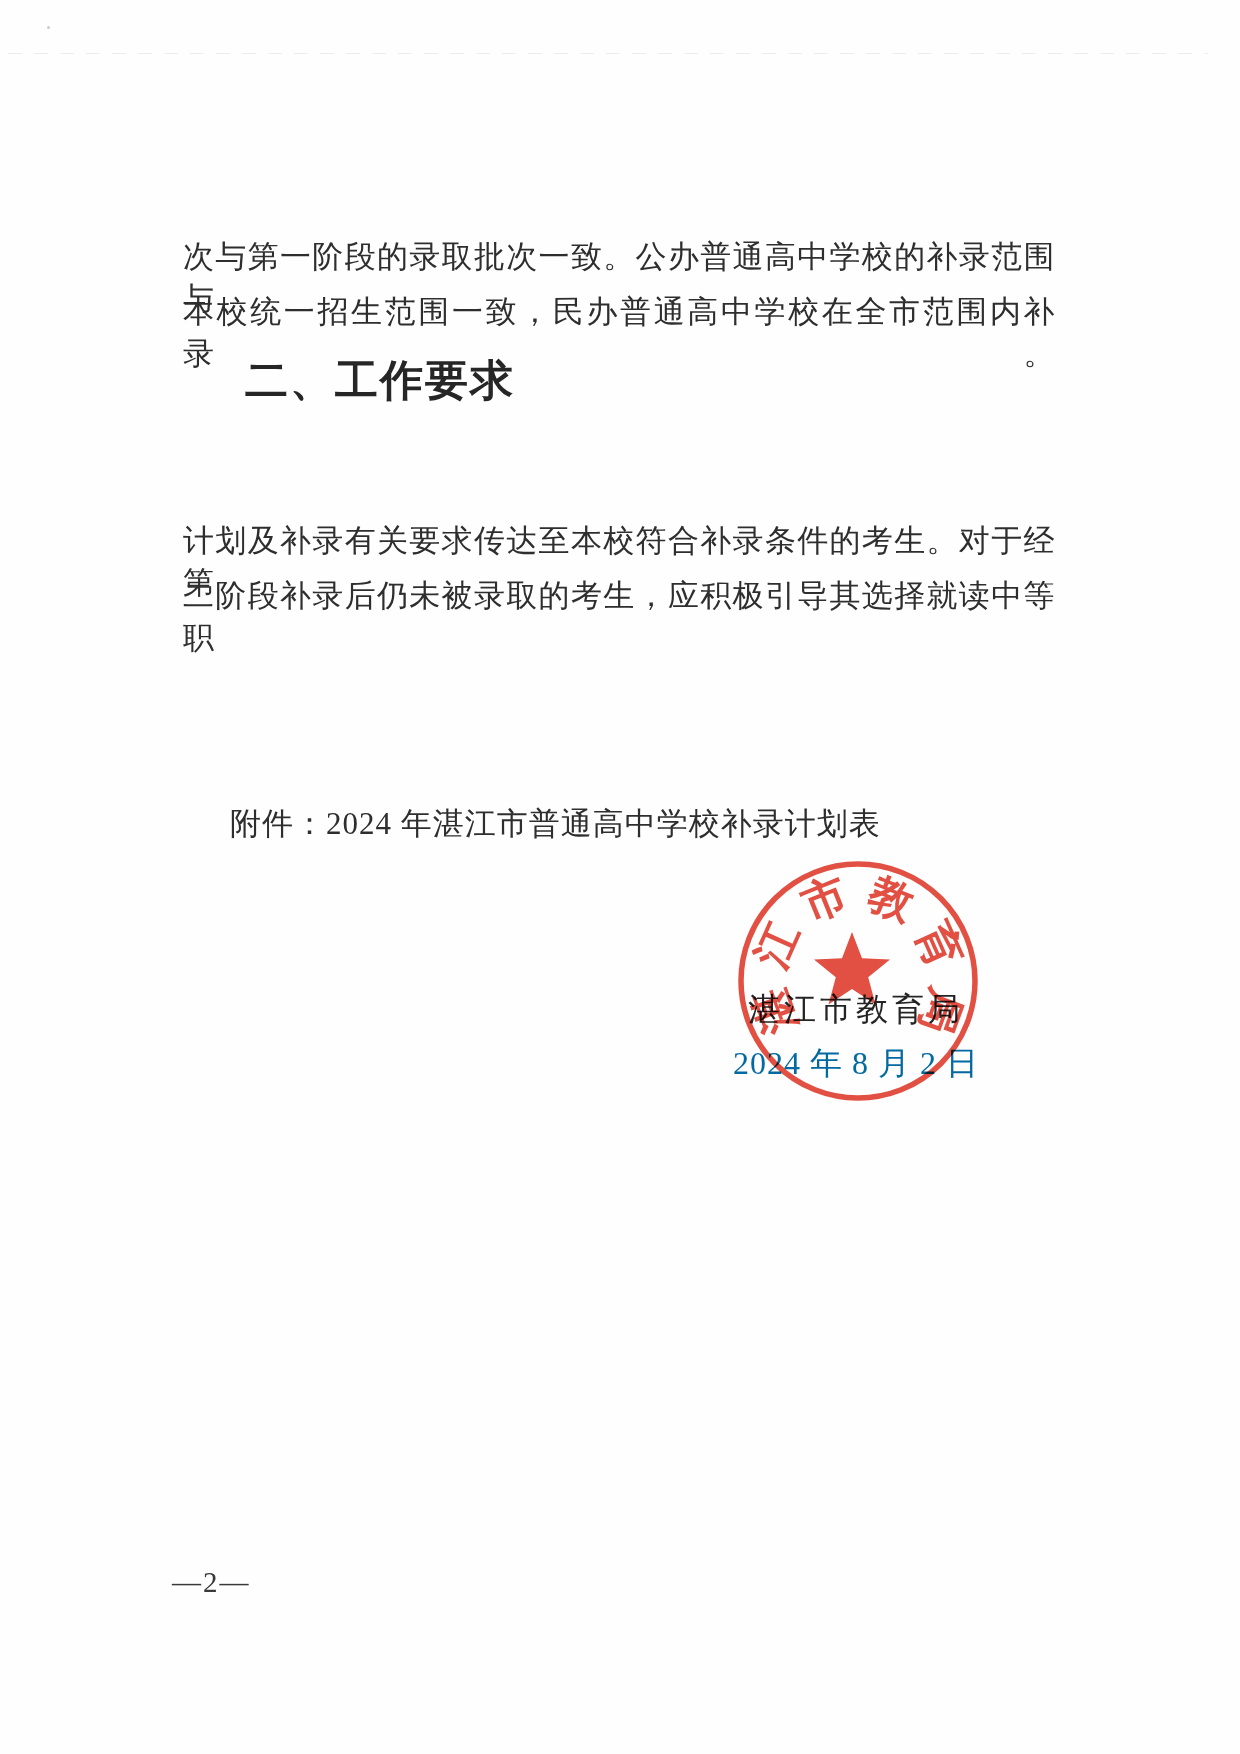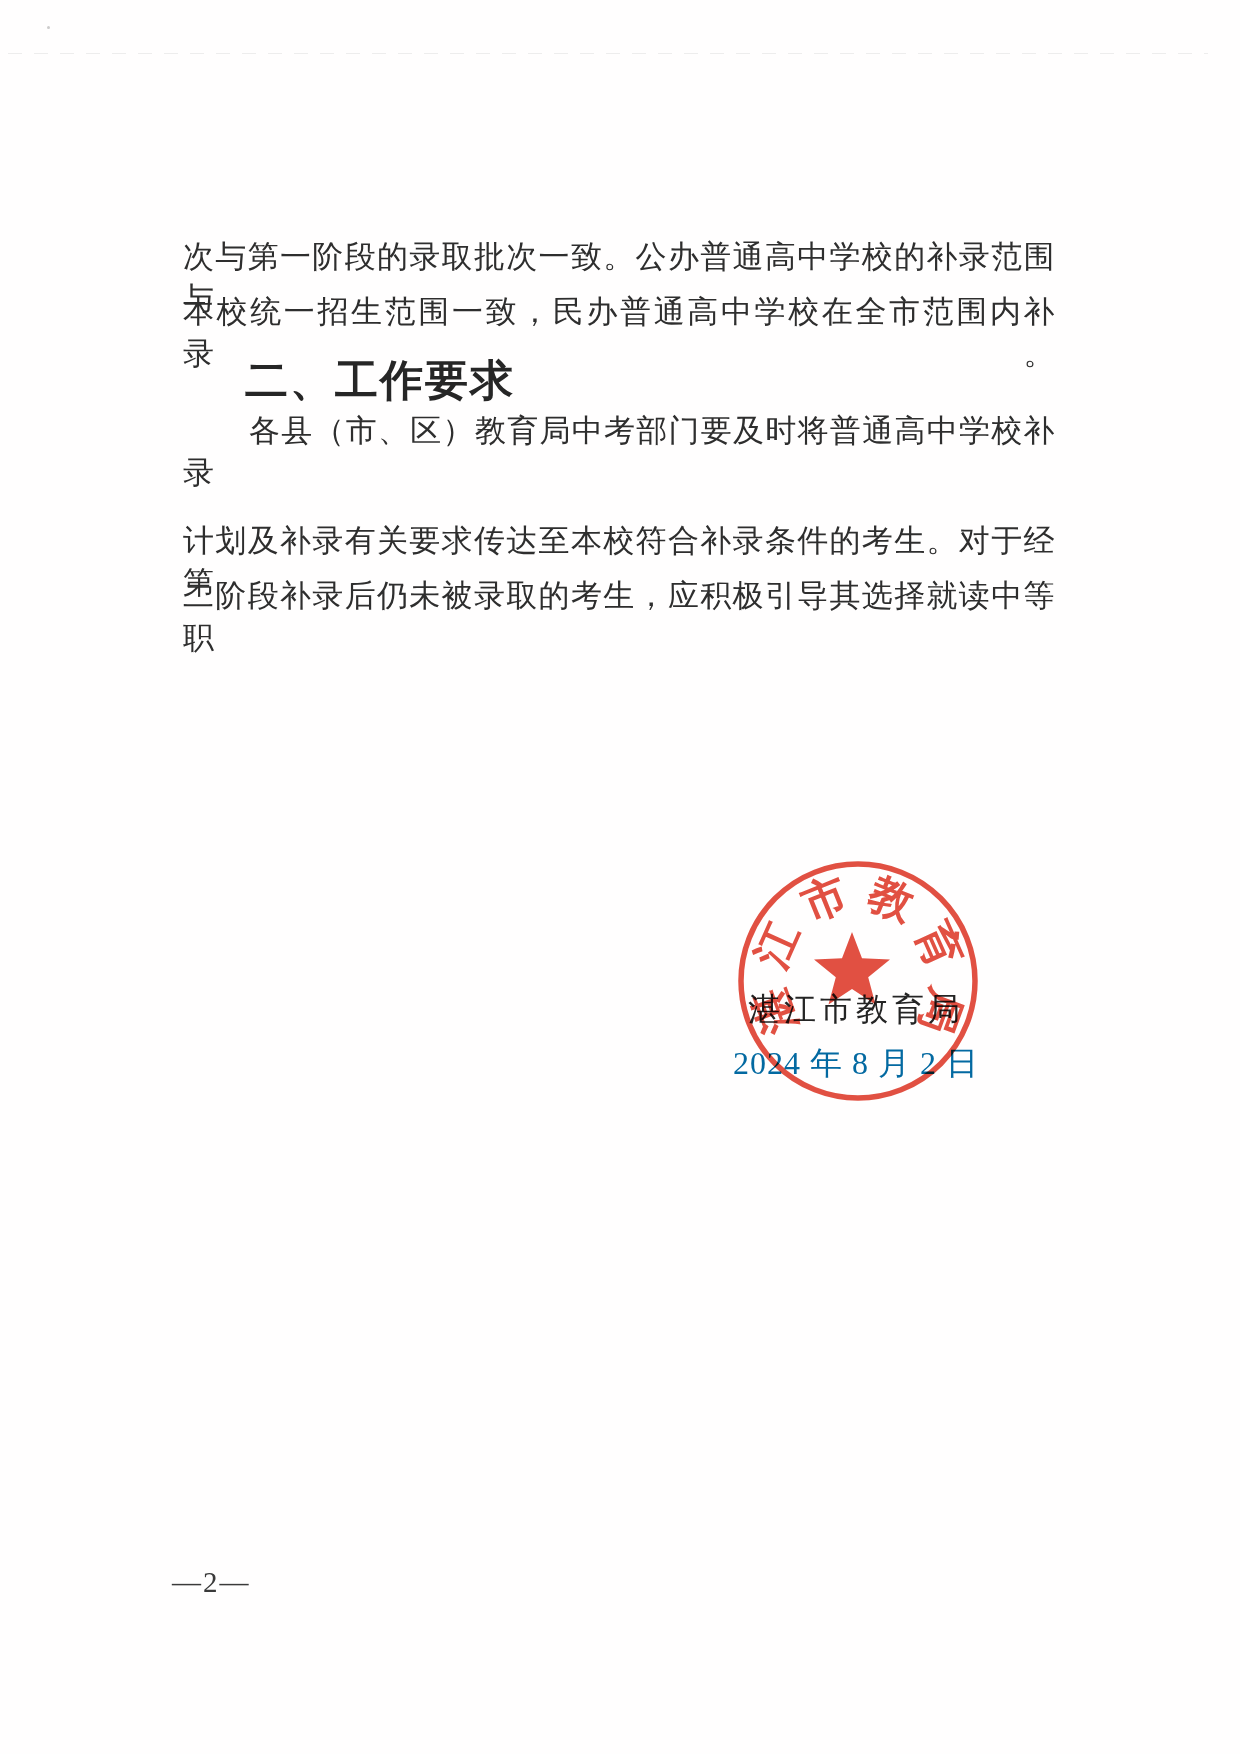--- a/index.html
+++ b/index.html
@@ -122,24 +122,24 @@
 <div class="page">
 
   <div class="scan-line"></div>
   <div class="speck"></div>
 
   <div class="doc-line just" style="top:236px">次与第一阶段的录取批次一致。公办普通高中学校的补录范围与</div>
   <div class="doc-line just" style="top:291px">本校统一招生范围一致，民办普通高中学校在全市范围内补录。</div>
 
   <div class="heading">二、工作要求</div>
 
-  <div class="doc-line just indent" style="top:410px">各县（市、区）教育局中考部门要及时将普通高中学校补录</div>
   <div class="doc-line just" style="top:520px">计划及补录有关要求传达至本校符合补录条件的考生。对于经第</div>
   <div class="doc-line just" style="top:575px">二阶段补录后仍未被录取的考生，应积极引导其选择就读中等职</div>
 
+  <div class="attachment">附件：2024 年湛江市普通高中学校补录计划表</div>
 
   <div class="sig-issuer">湛江市教育局</div>
   <div class="sig-date">2024 年 8 月 2 日</div>
 
   <svg class="seal" viewBox="0 0 248 248">
     <circle cx="124" cy="124" r="117" fill="none" stroke="#dd3828" stroke-width="5.5"></circle>
     <polygon fill="#dd3828" points="118,75 128,101.2 156,102.6 134.2,120.3 141.5,147.4 118,132 94.5,147.4 101.8,120.3 80,102.6 108,101.2"></polygon>
     <g fill="#dd3828" text-anchor="middle" dominant-baseline="central">
       <text x="0" y="0" transform="translate(41.3,154.1) rotate(-110)">湛</text>
       <text x="0" y="0" transform="translate(43.6,88.2) rotate(-66)">江</text>

